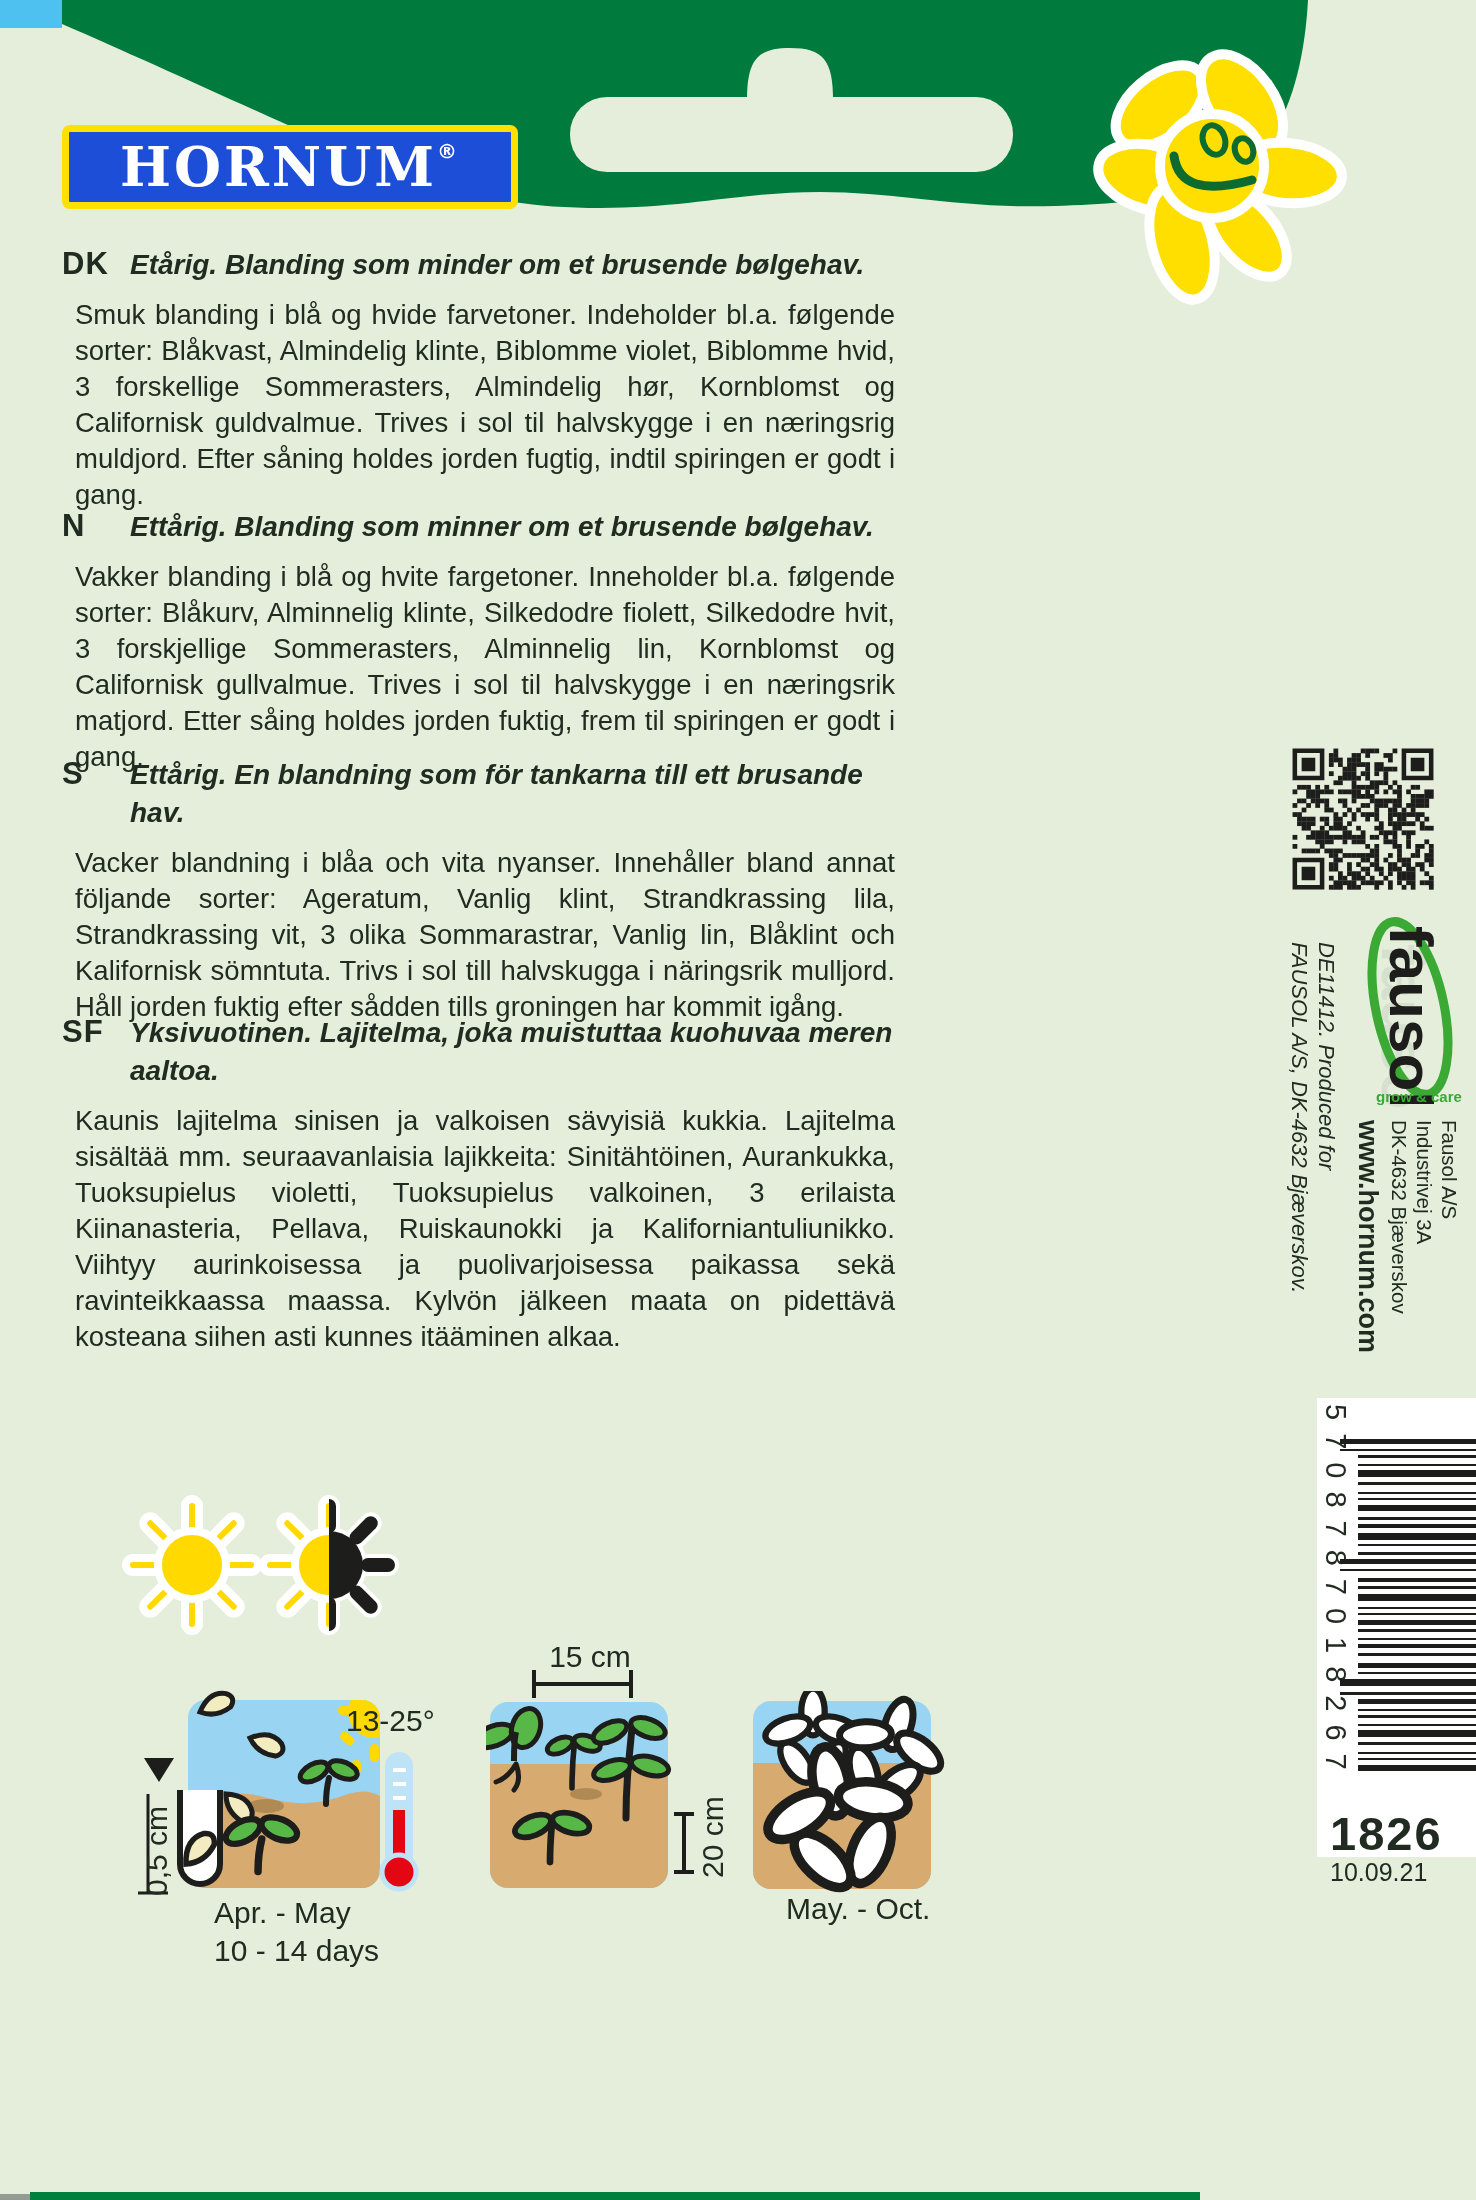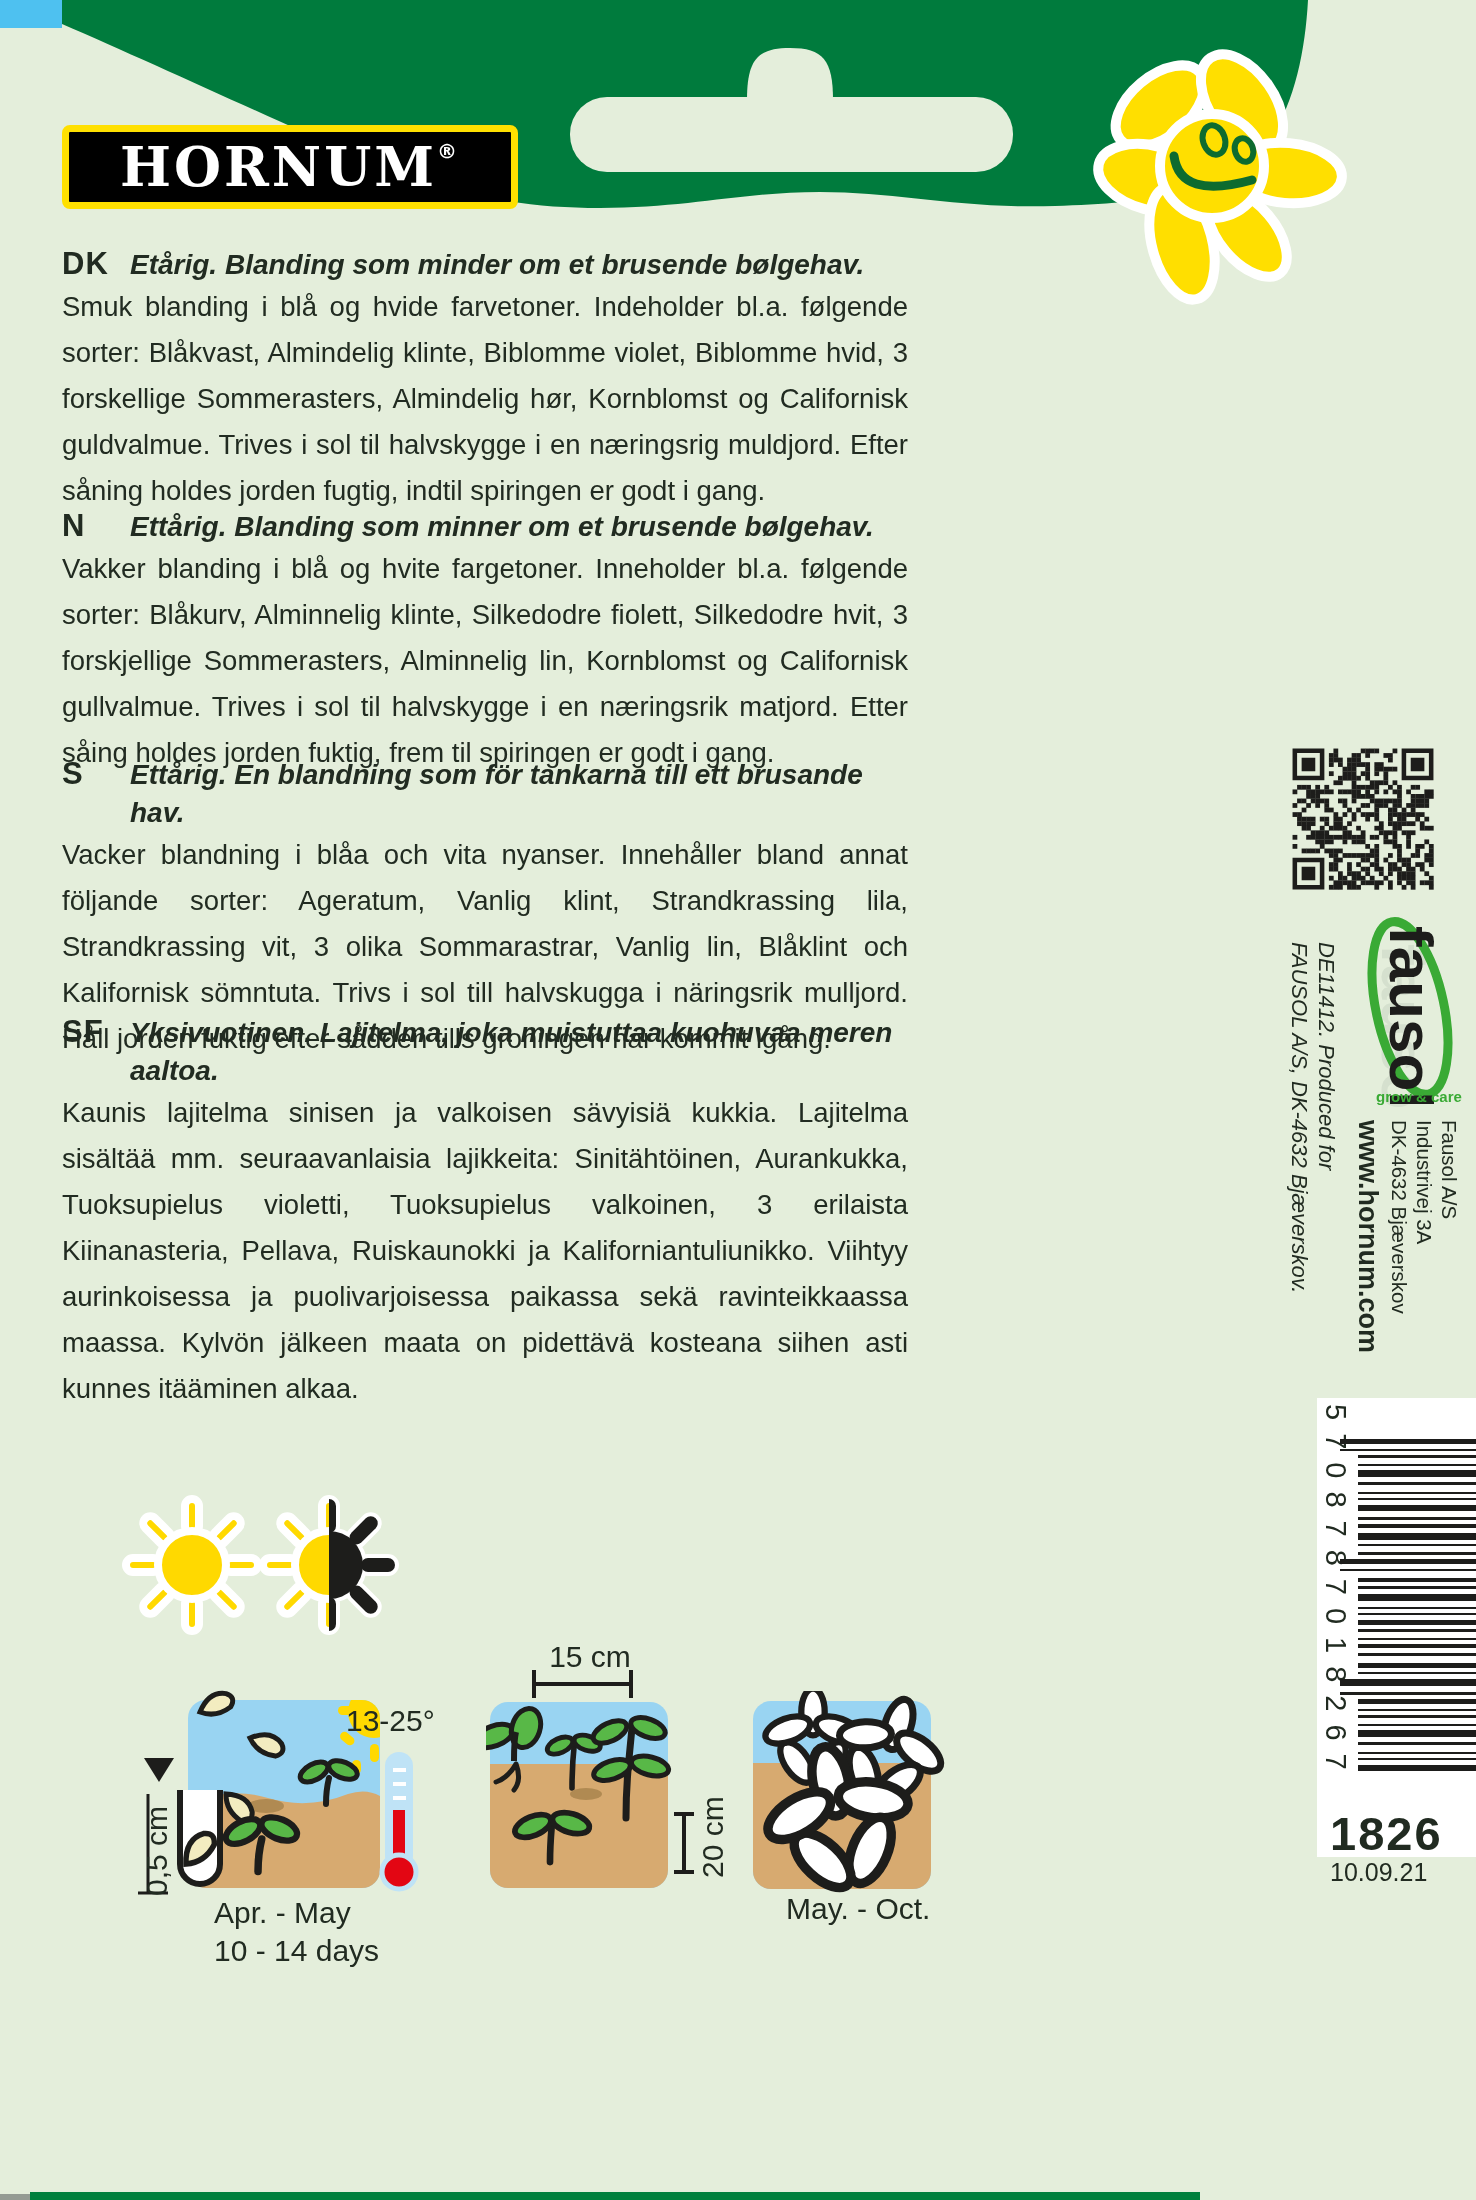--- a/index.html
+++ b/index.html
@@ -1,30 +1,30 @@
 <!DOCTYPE html>
 <html><head>
 <meta charset="utf-8">
 <style>
   html,body{margin:0;padding:0;}
   body{width:1476px;height:2200px;position:relative;background:#e4eedb;
        font-family:"Liberation Sans",sans-serif;color:#212b21;overflow:hidden;}
   .abs{position:absolute;}
   
   #header-svg{left:0;top:0;}
-  .brand-box{left:62px;top:125px;width:442px;height:70px;background:#000000;
+  .brand-box{left:62px;top:125px;width:442px;height:70px;background:#1d4ed8;
      border:7px solid #ffe000;border-radius:8px;display:flex;align-items:center;justify-content:center;}
   .brand-text{font-family:"DejaVu Serif",serif;font-weight:bold;font-size:54px;color:#fff;
      letter-spacing:3px;line-height:1;}
   .brand-reg{font-size:20px;vertical-align:28px;font-family:"DejaVu Sans",sans-serif;}
   
   .section{left:62px;width:846px;}
   .lang-label{position:absolute;left:0;top:0;font-weight:bold;font-size:31px;letter-spacing:1px;}
   .heading{margin:0 0 0 68px;font-style:italic;font-weight:bold;font-size:28px;line-height:38px;}
-  .body-text{margin:0;font-size:27.5px;line-height:46px;text-align:justify;}
+  .body-text{margin:13px;font-size:27.5px;line-height:36px;text-align:justify;}
   
   .rot-cw{transform:rotate(90deg);transform-origin:top left;}
   .rot-ccw{transform:rotate(-90deg);transform-origin:top left;}
   .produced{font-style:italic;font-size:22px;line-height:27px;white-space:nowrap;}
   .addr{font-size:20.5px;line-height:25px;white-space:nowrap;}
   .site{font-size:27px;font-weight:bold;margin-top:4px;white-space:nowrap;}
   .fausol-row{display:flex;align-items:flex-start;}
   
   .barcode-bg{left:1317px;top:1398px;width:159px;height:459px;background:#ffffff;}
   .ean-digits{font-size:29px;letter-spacing:13px;white-space:nowrap;font-family:"Liberation Sans",sans-serif;}

